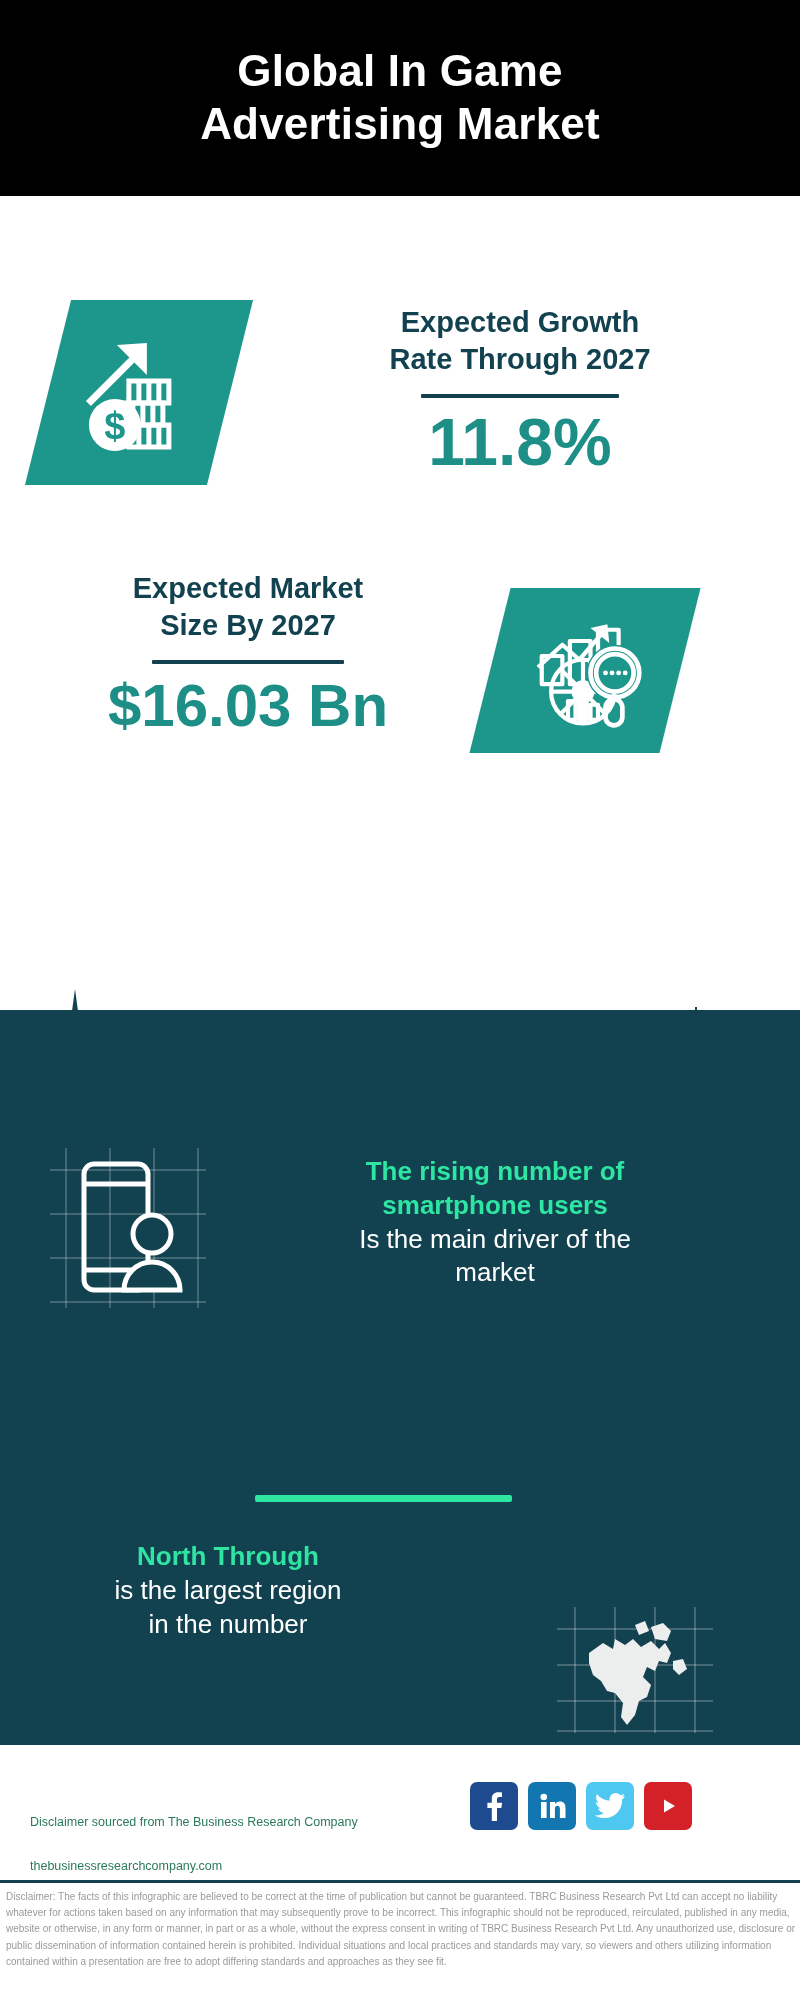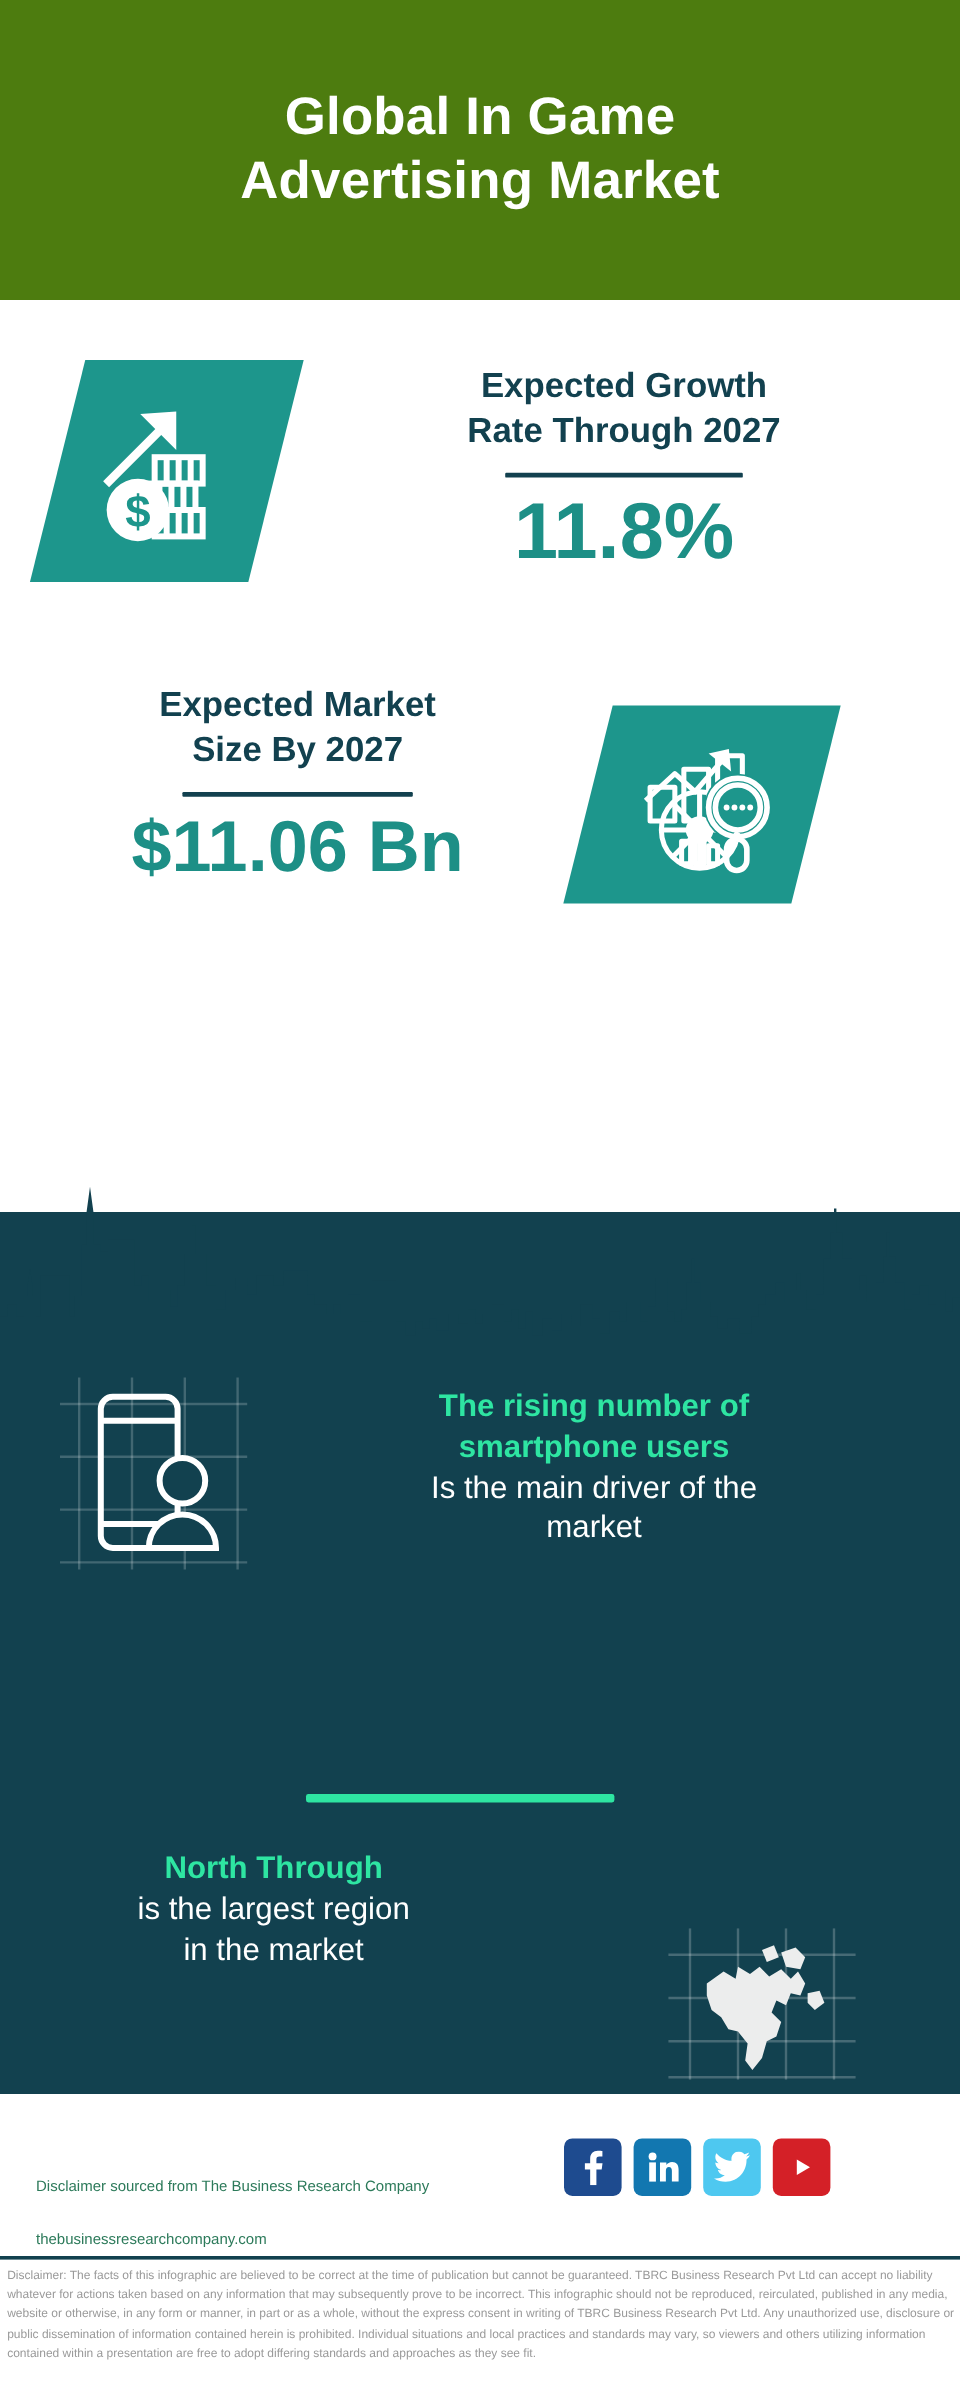--- a/index.html
+++ b/index.html
@@ -7,22 +7,22 @@
     width:800px;height:2000px;
     background:#ffffff;
     font-family:"Liberation Sans", sans-serif;
     overflow:hidden;
     position:relative;
   }
   .page{position:relative;width:800px;height:2000px;overflow:hidden;}
 
   
   .header{
-    position:absolute;left:0;top:0;width:800px;height:250px;
-    background:#4d7c0f;
+    position:absolute;left:0;top:0;width:800px;height:196px;
+    background:#000000;
     display:flex;align-items:center;justify-content:center;
   }
   .header-title{
     color:#ffffff;
     font-size:44px;line-height:1.20;
     font-weight:700;
     text-align:center;
     letter-spacing:0.2px;
     padding:0 60px;
     white-space:pre-line;
@@ -156,21 +156,21 @@
     <div class="stat-head">Expected Growth
 Rate Through 2027</div>
     <div class="rule" style="width:198px;"></div>
     <div class="stat-value" style="font-size:66px;">11.8%</div>
   </div>
 
   <div class="stat-block" style="left:38px;top:570px;width:420px;">
     <div class="stat-head">Expected Market
 Size By 2027</div>
     <div class="rule" style="width:192px;"></div>
-    <div class="stat-value" style="font-size:60px;">$11.06 Bn</div>
+    <div class="stat-value" style="font-size:60px;">$16.03 Bn</div>
   </div>
 
   <div class="para" style="left:490px;top:588px;width:190px;height:165px;">
     <svg width="120" height="120" viewBox="0 0 128 128">
       <g fill="none" stroke="#ffffff" stroke-width="4.5" stroke-linejoin="round">
         <polyline points="14,60 40,36 58,52 84,22"></polyline>
         <polygon points="88,14 90,34 70,18" fill="#ffffff" stroke="none"></polygon>
         <rect x="18" y="48" width="22" height="30"></rect>
         <rect x="48" y="32" width="22" height="46"></rect>
         <rect x="78" y="20" width="22" height="58"></rect>
@@ -236,21 +236,21 @@
 smartphone users</div>
     <div class="insight-body">Is the main driver of the
 market</div>
   </div>
 
   <div class="divider-green"></div>
 
   <div class="insight" style="left:18px;top:1540px;width:420px;">
     <div class="insight-accent">North Through</div>
     <div class="insight-body">is the largest region
-in the market</div>
+in the number</div>
   </div>
 
   <div style="position:absolute;left:555px;top:1605px;width:160px;height:130px;">
     <svg width="160" height="130" viewBox="0 0 160 130">
       <g stroke="#ffffff" stroke-opacity="0.22" stroke-width="2" fill="none">
         <line x1="20" y1="2" x2="20" y2="128"></line>
           <line x1="60" y1="2" x2="60" y2="128"></line>
         <line x1="100" y1="2" x2="100" y2="128"></line>
           <line x1="140" y1="2" x2="140" y2="128"></line>
         <line x1="2" y1="24" x2="158" y2="24"></line>

